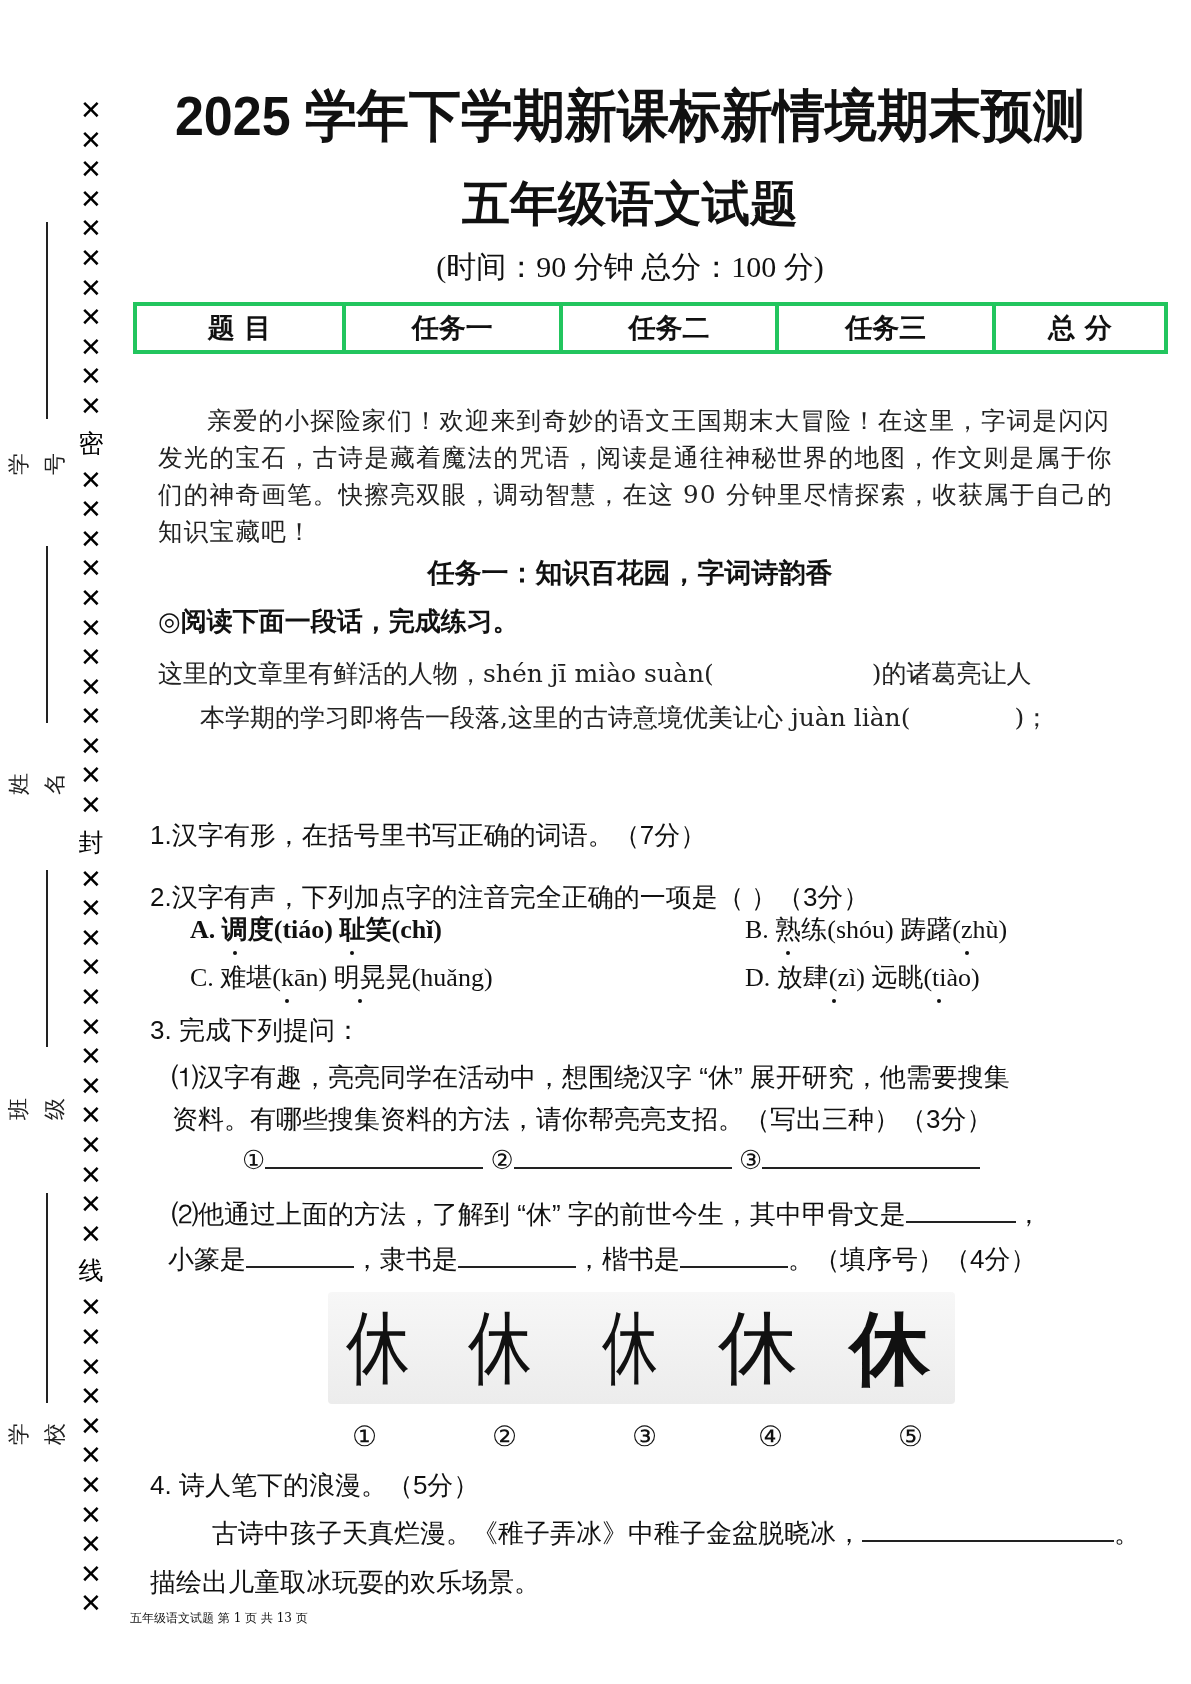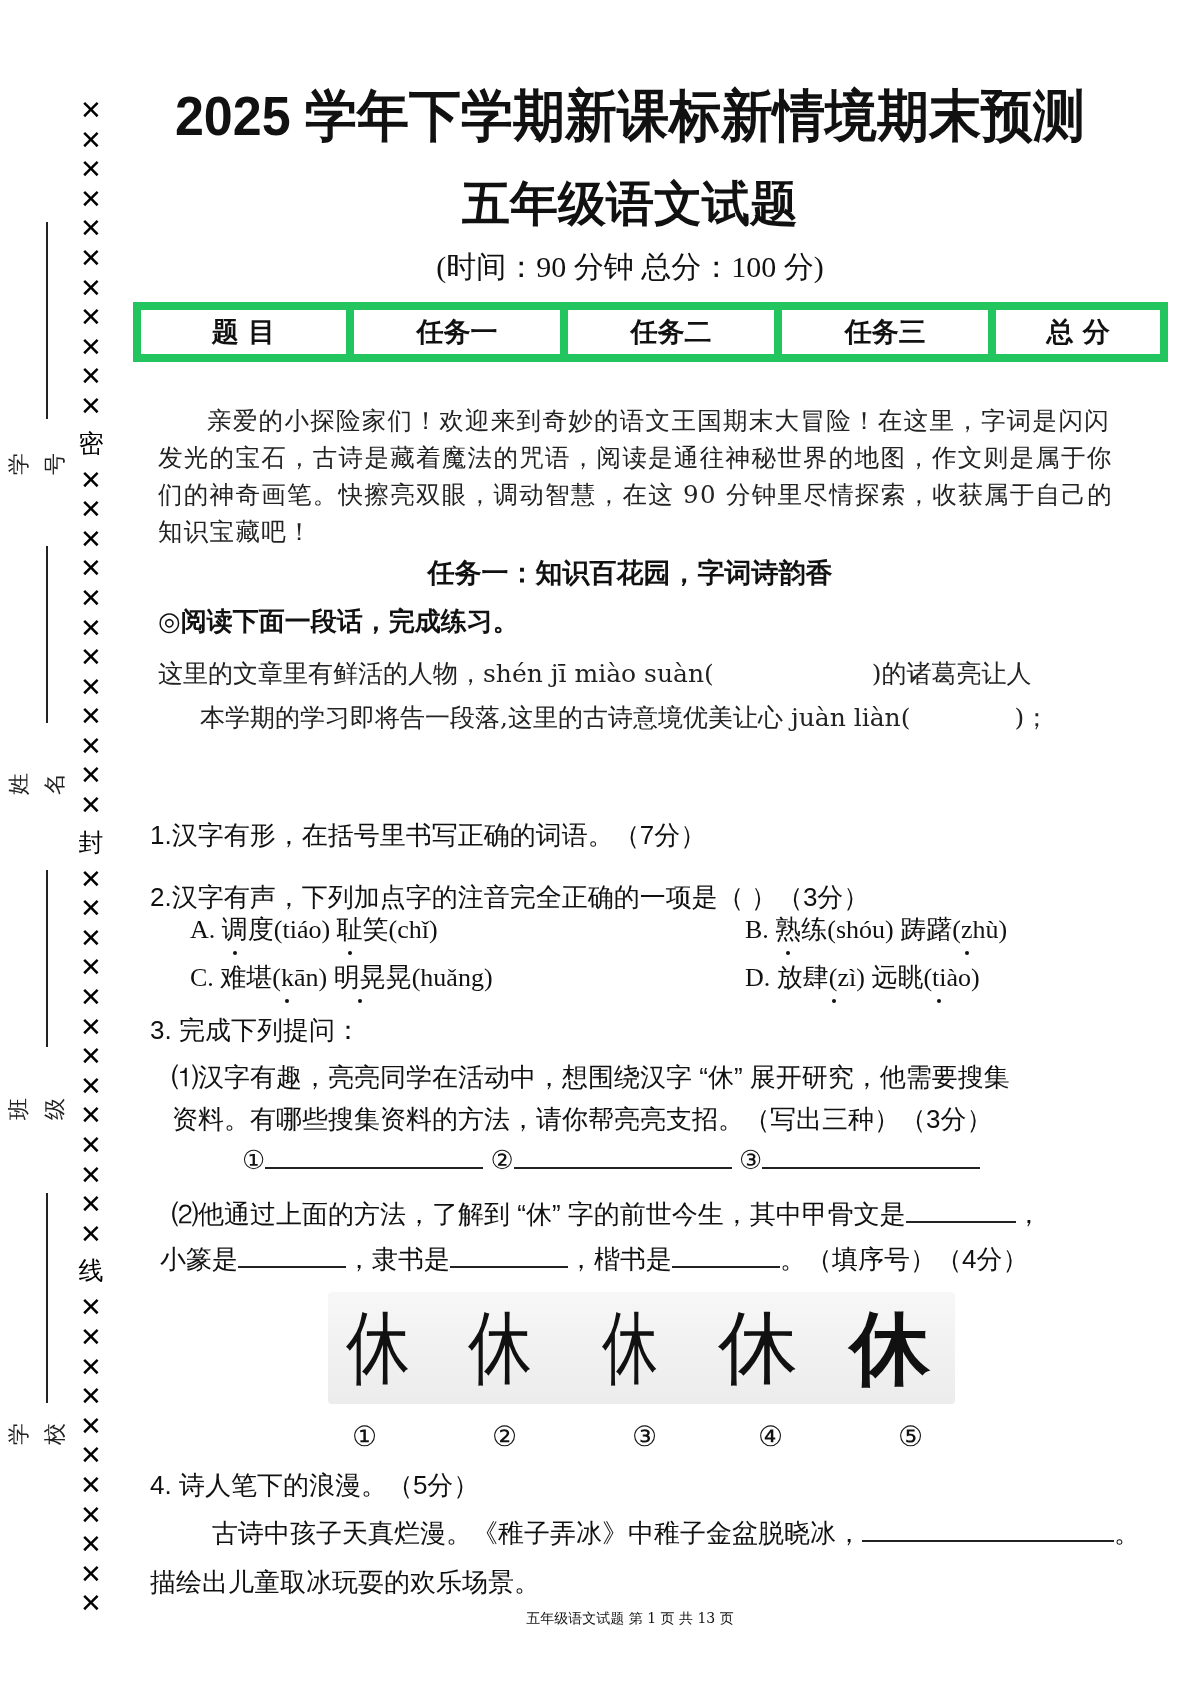--- a/index.html
+++ b/index.html
@@ -10,39 +10,39 @@
   .seal { display:block; width:30px; height:44px; line-height:44px; text-align:center; font-size:25px; color:#000; font-family:"DejaVu Serif",serif; }
   .vlabel { position:absolute; left:22px; width:30px; font-size:22px; text-align:center; line-height:36px; color:#222; font-family:"DejaVu Serif",serif; }
   .vlabel span { display:block; transform:rotate(-90deg); }
   .vline { position:absolute; left:46px; width:2px; background:#222; }
   
   .title { position:absolute; left:130px; width:1000px; top:82px; text-align:center; font-size:52px; font-weight:bold; letter-spacing:0px; font-family:"Liberation Sans","DejaVu Sans",sans-serif; transform:scaleY(1.08); }
   .subtitle { position:absolute; left:130px; width:1000px; top:172px; text-align:center; font-size:48px; font-weight:bold; font-family:"Liberation Sans","DejaVu Sans",sans-serif; }
   .timeline { position:absolute; left:130px; width:1000px; top:247px; text-align:center; font-size:30px; font-family:"Liberation Serif","DejaVu Serif",serif; }
   
   table.score { position:absolute; left:133px; top:302px; width:1035px; border-collapse:collapse; font-family:"DejaVu Sans",sans-serif; }
-  table.score td { border:8px solid #22c55e; height:44px; text-align:center; font-size:27px; font-weight:bold; padding:0; }
+  table.score td { border:4px solid #22c55e; height:44px; text-align:center; font-size:27px; font-weight:bold; padding:0; }
   table.score td.c0 { width:205px; }
   
   .intro { position:absolute; left:158px; top:402px; width:960px; font-size:24.5px; line-height:37px; font-family:"DejaVu Serif",serif; color:#222; letter-spacing:1.3px; }
   .intro p { margin:0; text-indent:2em; }
   .task-head { position:absolute; left:130px; width:1000px; top:555px; text-align:center; font-size:27px; font-weight:bold; font-family:"DejaVu Sans",sans-serif; }
   .instr { position:absolute; left:158px; top:604px; font-size:26px; font-weight:bold; font-family:"DejaVu Sans",sans-serif; }
   .passage { position:absolute; left:158px; top:652px; width:985px; font-size:25px; line-height:43.5px; font-family:"DejaVu Serif",serif; color:#222; }
   .passage .ln { display:block; white-space:nowrap; }
   .passage .blank { display:inline-block; }
   .q { position:absolute; font-size:26px; font-family:"Liberation Sans","DejaVu Sans",sans-serif; white-space:nowrap; color:#111; }
   .opt { position:absolute; font-size:26px; font-family:"Liberation Serif","DejaVu Serif",serif; white-space:nowrap; }
   .dot { position:relative; display:inline-block; }
   .dot::after { content:""; position:absolute; left:50%; bottom:-8px; width:4px; height:4px; margin-left:-2px; border-radius:50%; background:#111; }
   .uline { display:inline-block; border-bottom:2px solid #222; height:24px; vertical-align:baseline; }
   .glyph-panel { position:absolute; left:328px; top:1292px; width:627px; height:112px; background:linear-gradient(#f7f7f7,#ececec); border-radius:4px; }
   .glyph { position:absolute; top:1298px; font-size:80px; font-family:"DejaVu Serif",serif; color:#111; line-height:100px; }
   .circ { position:absolute; top:1420px; font-size:28px; font-family:"DejaVu Serif",serif; }
-  .footer { position:absolute; left:130px; width:1000px; top:1610px; text-align:center; font-size:14px; font-family:"DejaVu Serif",serif; }
+  .footer { position:absolute; left:130px; width:1000px; top:1610px; font-size:12px; font-family:"DejaVu Serif",serif; }
 </style>
 </head>
 <body>
 
 <div>
   <div class="vline" style="top:222px;height:197px;"></div>
   <div class="vlabel" style="top:428px;">
       <span>学号</span>
     </div>
   <div class="vline" style="top:546px;height:177px;"></div>
@@ -140,21 +140,21 @@
     <span>这里的文章里有鲜活的人物，shén jī miào suàn(</span><span class="blank" style="width:158px;"></span><span>)的诸葛亮让人</span>
   </span>
   <span class="ln" style="padding-left:42px;">
     <span>本学期的学习即将告一段落,这里的古诗意境优美让心 juàn liàn(</span><span class="blank" style="width:104px;"></span><span>)；</span>
   </span>
 </div>
 
 <div class="q" style="left:150px;top:818px;">1.汉字有形，在括号里书写正确的词语。（7分）</div>
 <div class="q" style="left:150px;top:865px;margin-top:15px;">2.汉字有声，下列加点字的注音完全正确的一项是（    ）（3分）</div>
 
-<div class="opt" style="left:190px;top:912px;">
+<div class="opt" style="left:190px;top:912px;font-weight:bold;">
   <span>A.</span>
   <span class="dot">调</span><span>度(tiáo)</span>
   <span class="dot">耻</span><span>笑(chǐ)</span>
 </div>
 <div class="opt" style="left:745px;top:912px;">
   <span>B.</span>
   <span class="dot">熟</span><span>练(shóu)</span>
   <span>踌</span><span class="dot">躇(zhù)</span>
 </div>
 <div class="opt" style="left:190px;top:960px;">
@@ -173,21 +173,21 @@
 <div class="q" style="left:172px;top:1102px;">资料。有哪些搜集资料的方法，请你帮亮亮支招。（写出三种）（3分）</div>
 <div class="q" style="left:242px;top:1143px;">
   <span>①</span><span class="uline" style="width:218px;"></span>
   <span>②</span><span class="uline" style="width:218px;"></span>
   <span>③</span><span class="uline" style="width:218px;"></span>
 </div>
 
 <div class="q" style="left:172px;top:1197px;">
   <span>⑵他通过上面的方法，了解到 “休” 字的前世今生，其中甲骨文是</span><span class="uline" style="width:110px;"></span><span>，</span>
 </div>
-<div class="q" style="left:160px;top:1242px;">
+<div class="q" style="left:168px;top:1242px;">
   <span>小篆是</span><span class="uline" style="width:108px;"></span><span>，隶书是</span><span class="uline" style="width:118px;"></span><span>，楷书是</span><span class="uline" style="width:108px;"></span><span>。（填序号）（4分）</span>
 </div>
 
 <div class="glyph-panel"></div>
 <div class="glyph" style="left:338px;transform:scaleX(0.8);font-weight:300;">休</div>
 <div class="glyph" style="left:460px;transform:scaleX(0.8);font-weight:300;">休</div>
 <div class="glyph" style="left:590px;transform:scaleX(0.7);">休</div>
 <div class="glyph" style="left:718px;">休</div>
 <div class="glyph" style="left:850px;font-weight:bold;">休</div>
 <div class="circ" style="left:352px;">①</div>

